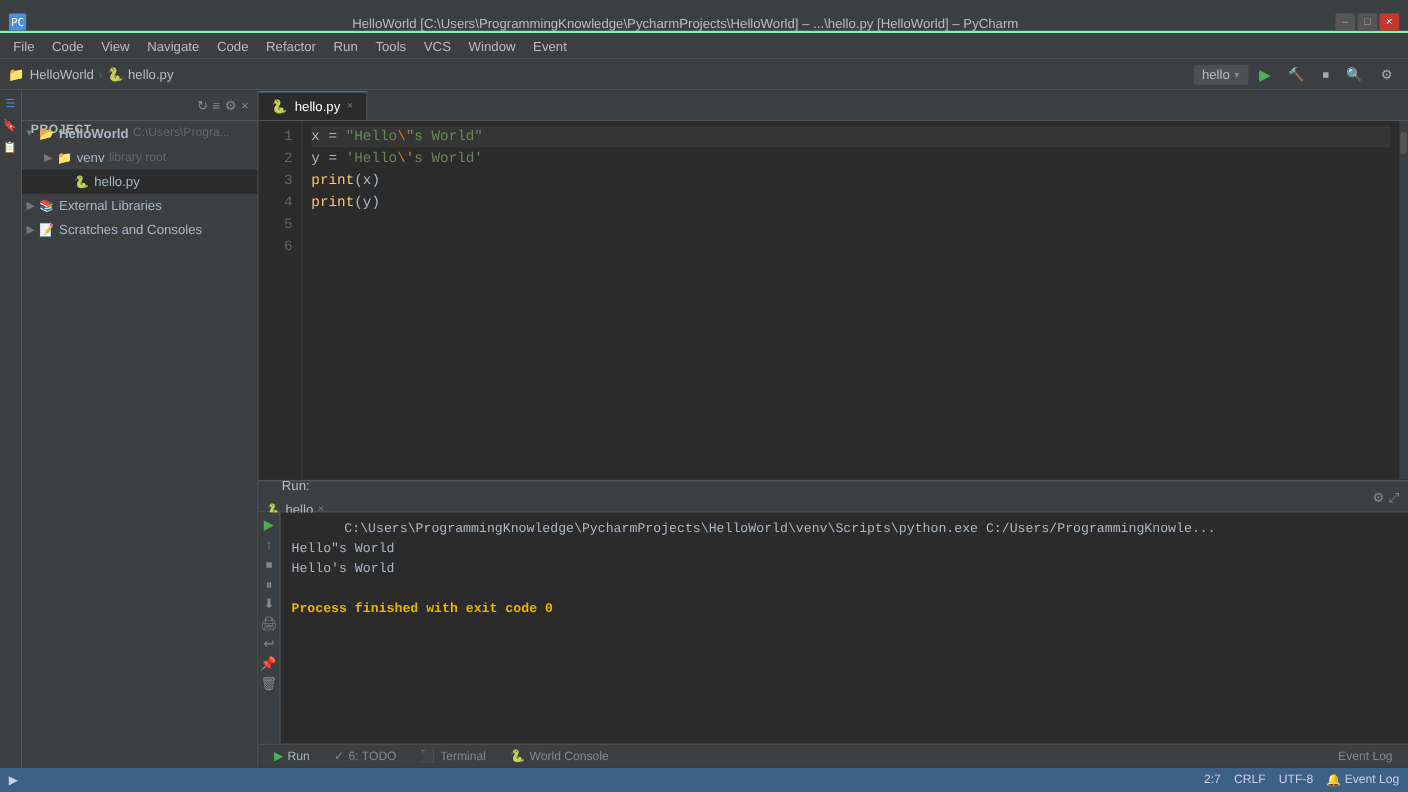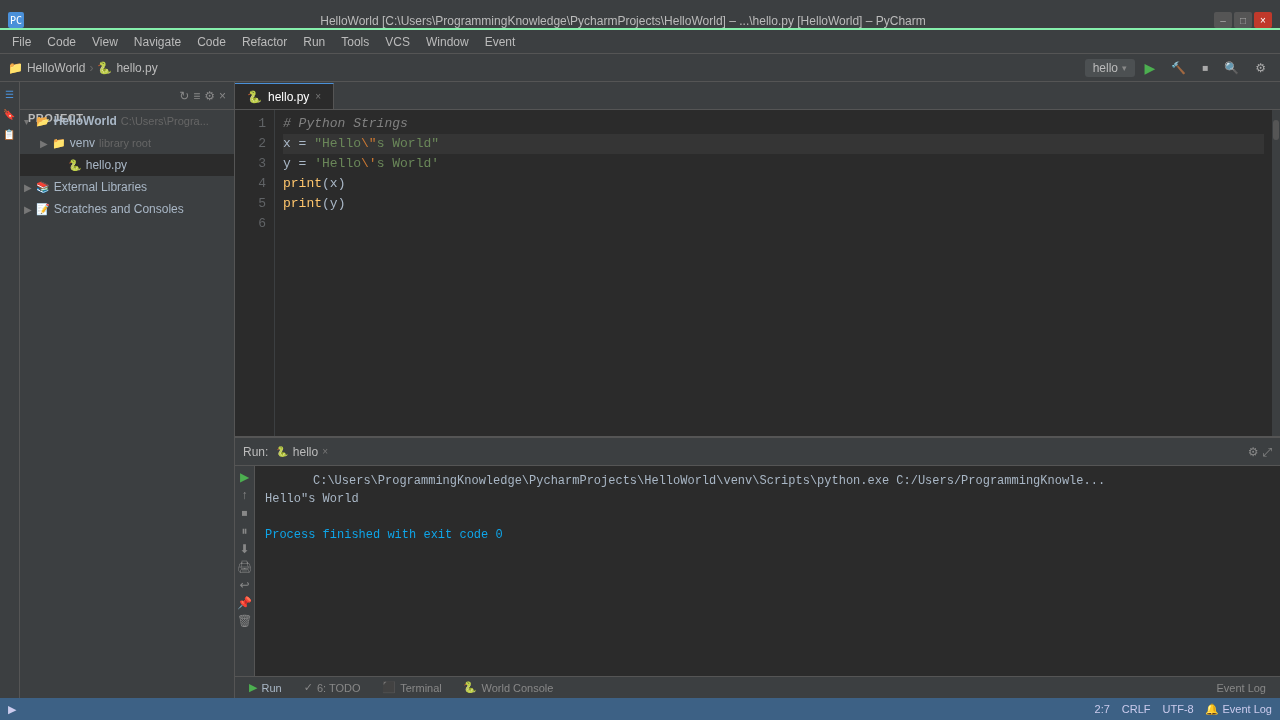--- a/index.html
+++ b/index.html
@@ -63,21 +63,21 @@
     .cm-op { color: #a9b7c6; }
     .cm-paren { color: #a9b7c6; }
 
     
     #editor-scrollbar { width: 8px; background: #3c3f41; position: relative; }
     #editor-scrollbar-thumb { width: 6px; height: 20px; background: #555; border-radius: 3px; margin: 0 1px; margin-top: 10px; }
 
     
     #bottom-panel { height: 240px; display: flex; flex-direction: column; border-top: 2px solid #555; }
     #bottom-tab-bar { height: 28px; background: #3c3f41; display: flex; align-items: center; padding: 0 8px; gap: 8px; border-bottom: 1px solid #555; justify-content: space-between; }
-    #bottom-tab-bar .tabs { display: flex; align-items: center; gap: 8px; }
+    #bottom-tab-bar .tabs { display: flex; align-items: center; gap: 8px; flex-direction: column; }
     #bottom-tab-bar .icons { display: flex; gap: 4px; align-items: center; }
     #terminal-content { flex: 1; background: #2b2b2b; display: flex; overflow: hidden; }
     #terminal-left-bar { width: 20px; background: #3c3f41; display: flex; flex-direction: column; align-items: center; padding: 4px 0; gap: 4px; border-right: 1px solid #555; }
     #terminal-text { flex: 1; padding: 6px 10px; font-family: 'Courier New', monospace; font-size: 12px; line-height: 18px; color: #a9b7c6; overflow: auto; }
 
     
     #statusbar { height: 22px; background: #3d6185; display: flex; align-items: center; padding: 0 8px; justify-content: space-between; }
     #statusbar .left { display: flex; gap: 8px; align-items: center; }
     #statusbar .right { display: flex; gap: 12px; align-items: center; }
     #statusbar .status-item { font-size: 11px; color: #cce; display: flex; align-items: center; gap: 3px; cursor: pointer; }
@@ -204,23 +204,20 @@
       <div id="line-numbers">
         <div>1</div>
         <div>2</div>
         <div>3</div>
         <div>4</div>
         <div>5</div>
         <div>6</div>
       </div>
       <div id="code-content">
 
-        <div class="code-line">
-          <span class="cm-comment"># Python Strings</span>
-        </div>
 
         <div class="code-line highlighted">
           <span class="cm-var">x</span>
           <span class="cm-op"> = </span>
           <span class="cm-string-double">"Hello</span><span class="cm-escape">\"</span><span class="cm-string-double">s World"</span>
         </div>
 
         <div class="code-line">
           <span class="cm-var">y</span>
           <span class="cm-op"> = </span>
@@ -268,22 +265,23 @@
           <span style="color:#888;cursor:pointer;font-size:12px;">🖨</span>
           <span style="color:#888;cursor:pointer;font-size:12px;">↩</span>
           <span style="color:#888;cursor:pointer;font-size:12px;">📌</span>
           <span style="color:#888;cursor:pointer;font-size:12px;">🗑</span>
         </div>
         <div id="terminal-text">
           <div style="color:#a9b7c6;word-break:break-all;margin-left:48px;">
             C:\Users\ProgrammingKnowledge\PycharmProjects\HelloWorld\venv\Scripts\python.exe C:/Users/ProgrammingKnowle...
           </div>
           <div style="color:#a9b7c6;">Hello"s World</div>
+          <div style="color:#a9b7c6;">Hello's World</div>
           <div>&nbsp;</div>
-          <div style="color:#0ea5e9;">Process finished with exit code 0</div>
+          <div style="color:#eab308;font-weight:bold;">Process finished with exit code 0</div>
         </div>
       </div>
     </div>
 
     <div id="footer-tabs">
       <div class="footer-tab active">
         <span style="color:#4caf50;">▶</span>
         <span>Run</span>
       </div>
       <div class="footer-tab">

